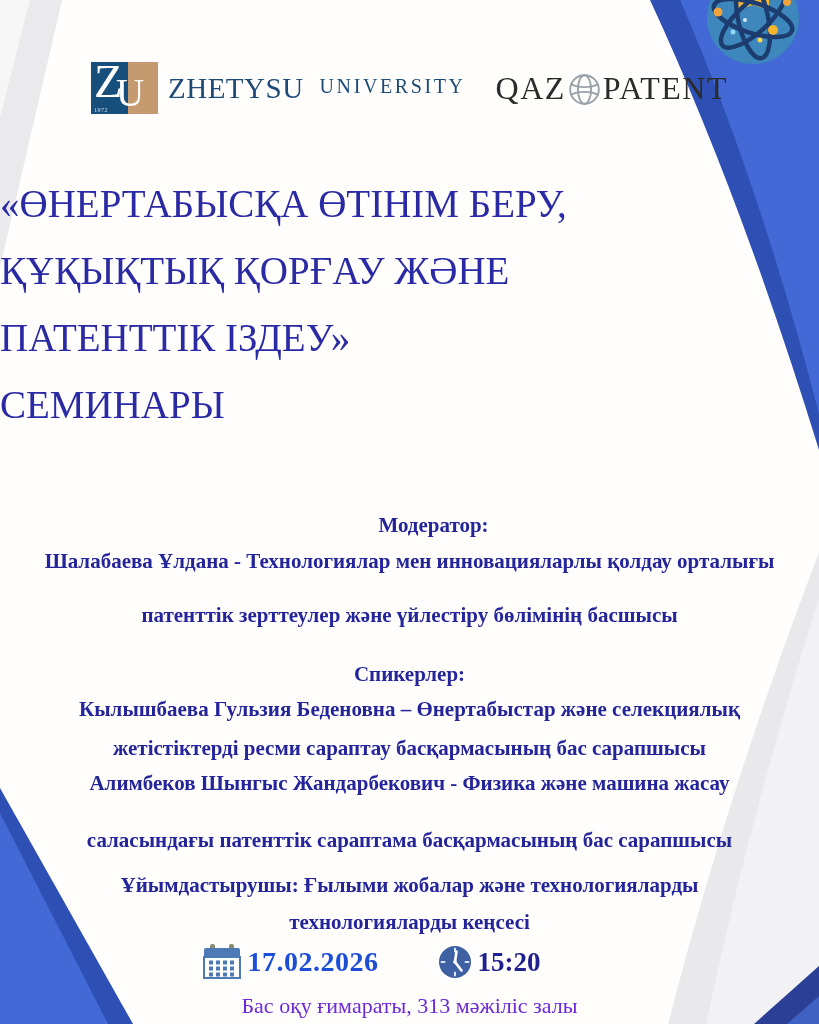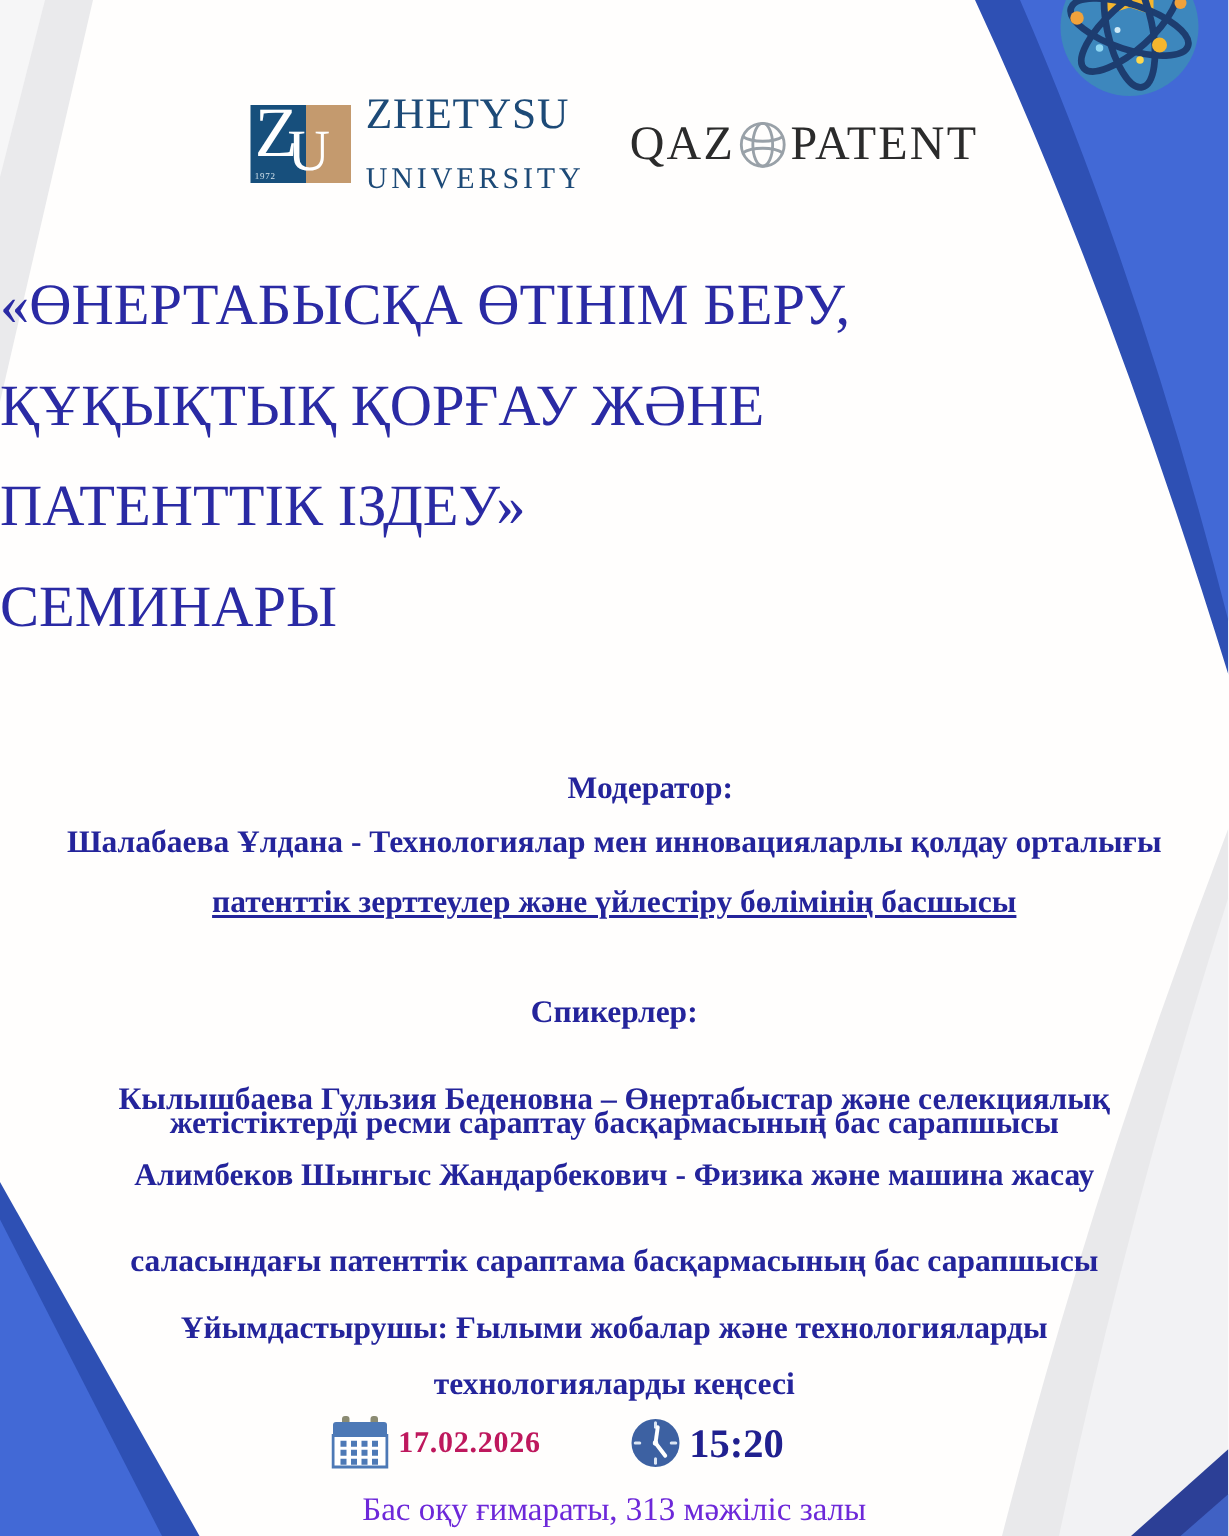--- a/index.html
+++ b/index.html
@@ -9,45 +9,45 @@
 
   
   .logos-row{position:absolute;top:62px;left:0;width:100%;display:flex;justify-content:center;align-items:center;gap:30px;z-index:2;}
   .zu-logo{display:flex;align-items:center;gap:9px;}
   .zu-mark{position:relative;width:68px;height:52px;}
   .zu-sq-blue{position:absolute;left:0;top:0;width:37px;height:52px;background:#174f7c;}
   .zu-sq-tan{position:absolute;left:37px;top:0;width:30px;height:52px;background:#c49a6e;}
   .zu-z{position:absolute;left:3px;top:-7px;color:#ffffff;font-size:47px;line-height:52px;font-family:"Liberation Serif",serif;}
   .zu-u{position:absolute;left:25px;top:5px;color:#ffffff;font-size:39px;line-height:52px;font-family:"Liberation Serif",serif;}
   .zu-year{position:absolute;left:3px;bottom:1px;color:#cfe0ea;font-size:6px;letter-spacing:.5px;}
-  .zu-text{display:flex;flex-direction:column;line-height:1;gap:16px;}
+  .zu-text{display:flex;flex-direction:row;line-height:1;gap:16px;}
   .zu-name{color:#1d4a77;font-size:29px;letter-spacing:.5px;}
   .zu-sub{color:#1d4a77;font-size:20px;letter-spacing:2.6px;margin-top:2px;}
   .qaz-logo{display:flex;align-items:center;color:#2b2b2b;font-size:32px;letter-spacing:1.5px;text-align:right;}
   .qaz-globe{margin:0 2px;transform:translateY(1px);}
 
   
   .title{position:absolute;top:170px;left:0;width:100%;text-align:left;color:#2a2aa4;font-size:39px;line-height:67px;z-index:2;}
 
   
   .b-line{position:absolute;left:0;width:100%;text-align:center;color:#24249b;font-weight:bold;font-size:21px;line-height:1.15;z-index:2;}
   .t-mod-h{top:513px;padding-left:24px;}
   .t-mod-1{top:549px;}
-  .t-mod-2{top:589px;text-decoration:underline;}
+  .t-mod-2{top:603px;}
   .t-spk-h{top:662px;}
-  .t-spk-1{top:720px;}
+  .t-spk-1{top:697px;}
   .t-spk-2{top:736px;}
   .t-spk-3{top:771px;}
   .t-spk-4{top:828px;}
   .t-org-1{top:873px;}
   .t-org-2{top:910px;}
 
   
   .datetime-row{position:absolute;top:944px;left:0;width:100%;display:flex;justify-content:center;align-items:center;transform:translateX(-38px);z-index:2;}
-  .dt-date{color:#be185d;font-weight:bold;font-size:20px;letter-spacing:.5px;margin-left:7px;margin-right:58px;}
+  .dt-date{color:#1d4ed8;font-weight:bold;font-size:28px;letter-spacing:.5px;margin-left:7px;margin-right:58px;}
   .dt-time{color:#20208f;font-weight:bold;font-size:27px;margin-left:5px;}
 
   .location{position:absolute;top:993px;left:0;width:100%;text-align:center;color:#6d28d9;font-size:22px;z-index:2;}
 
   
   .atom-wrap{position:absolute;top:-30px;right:18px;width:96px;height:96px;z-index:3;}
 </style>
 </head>
 <body>
 

